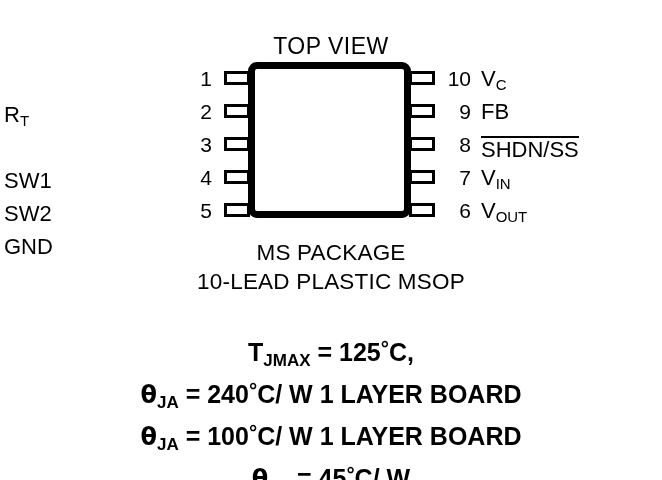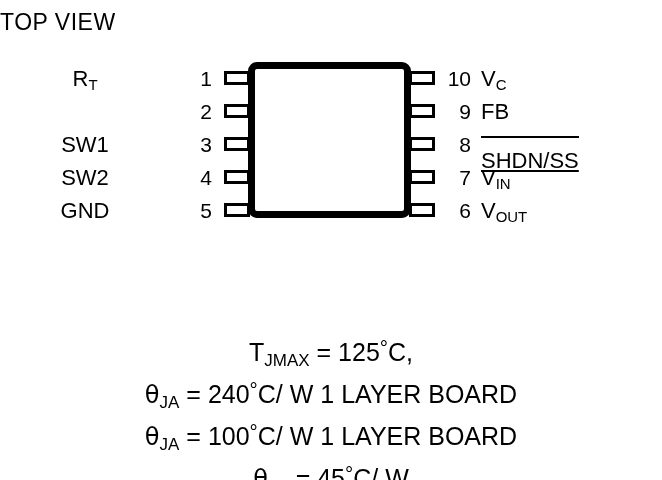--- a/index.html
+++ b/index.html
@@ -21,23 +21,23 @@
     left: 0; top: 0;
     width: 662px;
     height: 480px;
     background: #ffffff;
   }
 
   
   .top-view-title {
     position: absolute;
     left: 0;
-    top: 9px;
-    width: 662px;
-    text-align: left;
+    top: 33px;
+    width: 662px;
+    text-align: center;
     font-size: 23px;
     letter-spacing: 0.5px;
     white-space: nowrap;
   }
 
   
   .pkg-area {
     position: absolute;
     left: 0;
     top: 0;
@@ -87,43 +87,43 @@
     text-align: right;
   }
 
   .pin-label {
     position: absolute;
     font-size: 22px;
     line-height: 14px;
     white-space: nowrap;
   }
   .pin-label.left {
-    left: 12px;
+    left: 4px;
     width: 146px;
-    text-align: center;
+    text-align: left;
+    margin-top: 36px;
   }
   .pin-label.right {
     left: 481px;
     text-align: left;
   }
 
   sub {
     font-size: 0.68em;
     vertical-align: baseline;
     position: relative;
     top: 0.26em;
     letter-spacing: 0;
   }
 
   .ovl {
     border-top: 2.5px solid #000000;
-    padding-top: 12px;
+    padding-top: 1px;
     display: inline-block;
     line-height: 1.02;
-    text-decoration: underline;
   }
 
   
   .caption {
     position: absolute;
     left: 0;
     top: 238px;
     width: 662px;
     text-align: center;
     font-size: 22.5px;
@@ -136,21 +136,21 @@
   .thermal {
     position: absolute;
     left: 0;
     top: 331px;
     width: 662px;
     text-align: center;
     font-size: 25px;
     line-height: 34px;
     white-space: nowrap;
   }
-  .thermal .row { display: block; }
+  .thermal .row { display: block; font-weight: bold; }
   .theta { font-family: "DejaVu Sans", sans-serif; font-size: 0.96em; }
   .deg { font-size: 0.82em; vertical-align: 0.30em; }
 </style>
 </head>
 <body>
 
 <div id="page">
 
   <div class="top-view-title">TOP VIEW</div>
 
@@ -197,20 +197,24 @@
       <span class="ovl">SHDN/SS</span>
     </div>
     <div class="pin-label right" style="top:171px">
       <span>V</span><sub>IN</sub>
     </div>
     <div class="pin-label right" style="top:204px">
       <span>V</span><sub>OUT</sub>
     </div>
   </div>
 
+  <div class="caption">
+    <div>MS PACKAGE</div>
+    <div>10-LEAD PLASTIC MSOP</div>
+  </div>
 
   <div class="thermal">
 
     <div class="row">
       <span>T</span><sub>JMAX</sub>
       <span>=</span>
       <span>125</span><span class="deg">°</span><span>C,</span>
     </div>
 
     <div class="row">

